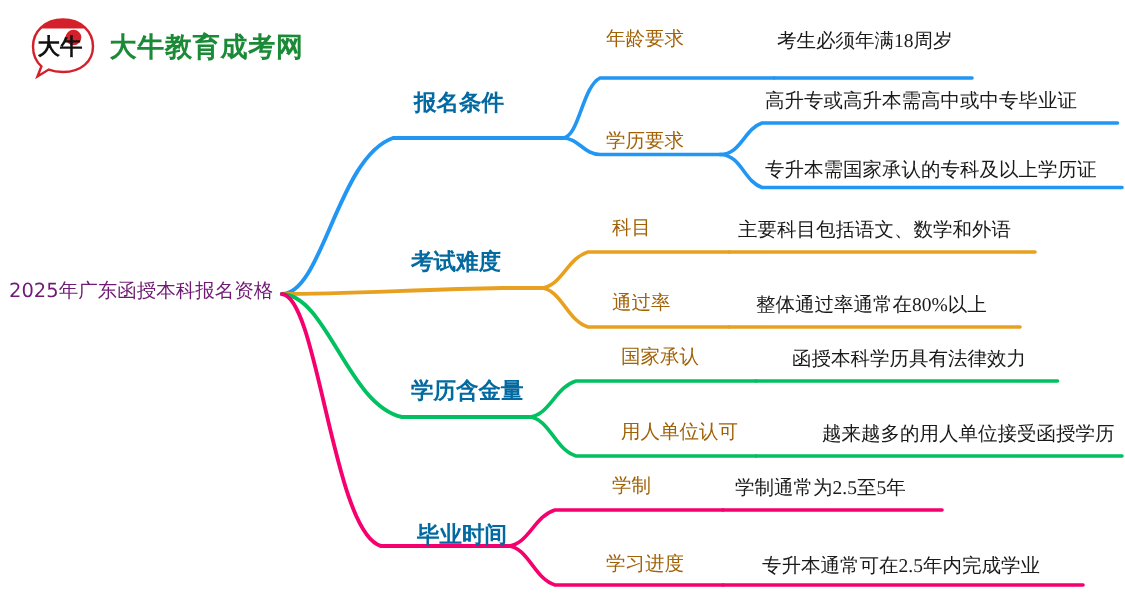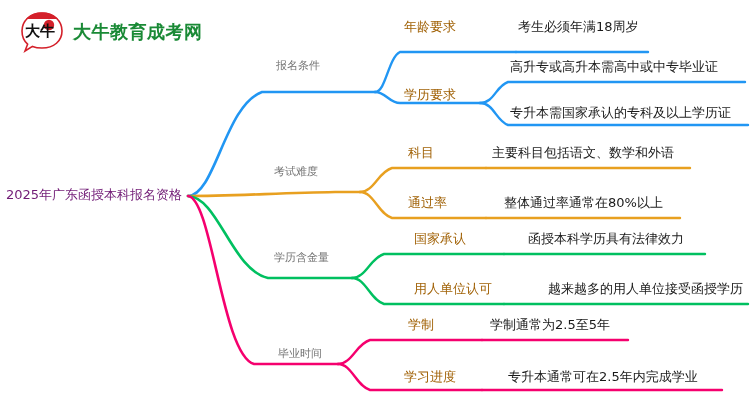--- a/index.html
+++ b/index.html
@@ -74,31 +74,32 @@
     white-space: nowrap;
     color: #1a1a1a;
     line-height: 1.1;
   }
   .node-root {
     font-size: 13px;
     font-weight: 500;
     color: #701a75;
   }
   .node-branch {
-    font-size: 11px;
-    font-weight: 400;
-    color: #737373;
+    font-size: 15px;
+    font-weight: 700;
+    color: #0369a1;
   }
   .node-sub {
     font-size: 13px;
     color: #a16207;
   }
   .node-leaf {
     font-size: 13px;
     color: #1a1a1a;
+    font-family: Liberation Serif, serif;
   }
 </style>
 </head>
 <body>
 
 <div id="canvas">
 
   <svg class="links" viewBox="0 0 750 410" xmlns="http://www.w3.org/2000/svg">
 
     <path d="M188,196 C 215,196 225,105 262,92 L 375,92" fill="none" stroke="#2196F3" stroke-width="2.6" stroke-linecap="round"></path>

